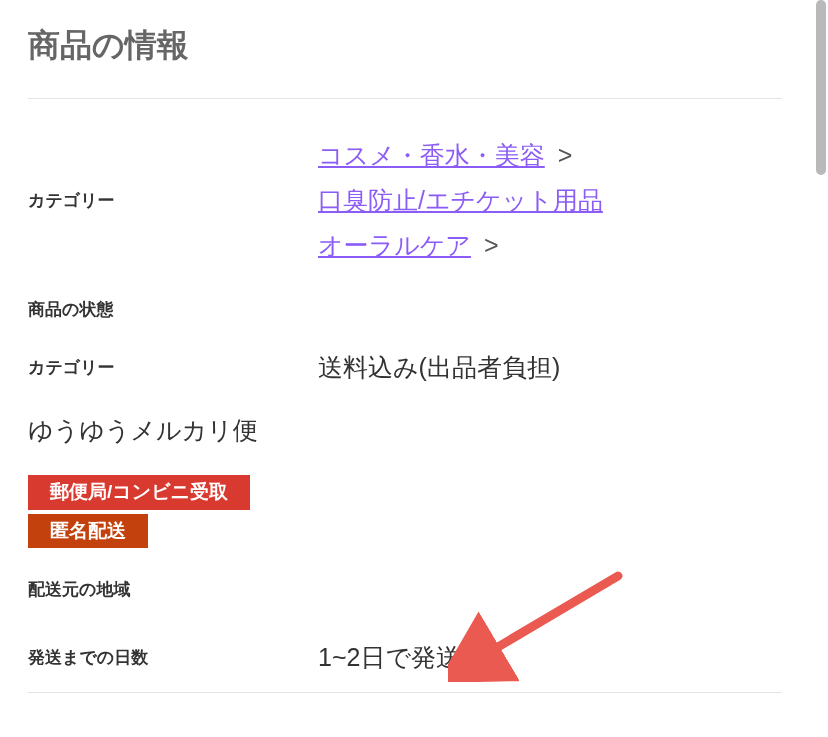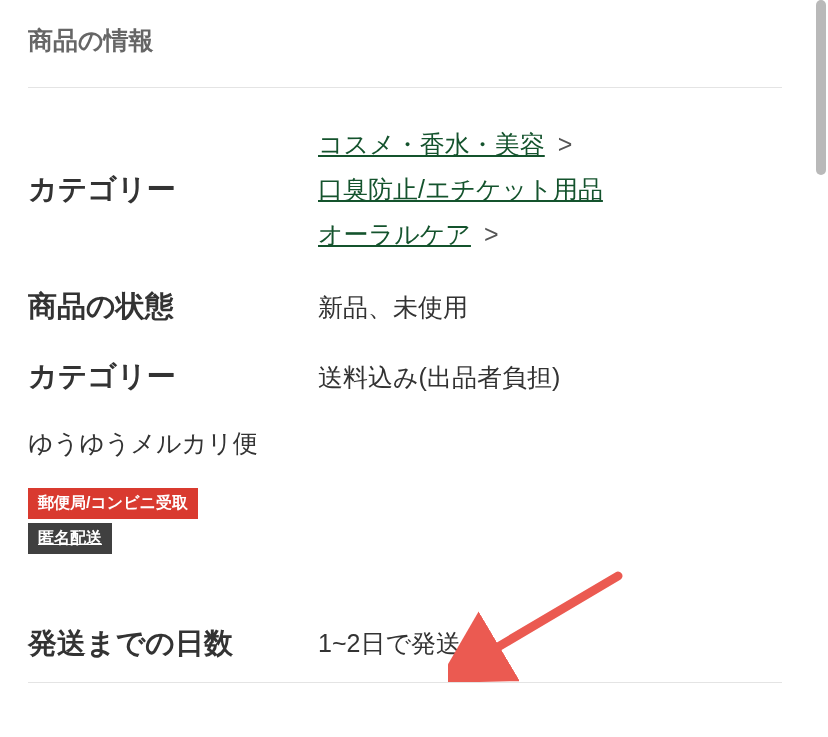--- a/index.html
+++ b/index.html
@@ -18,21 +18,21 @@
     .scrollbar {
       position: absolute;
       top: 0;
       right: 2px;
       width: 10px;
       height: 175px;
       background: #b9b9b9;
       border-radius: 5px;
     }
     h2.section-title {
-      font-size: 25px;
+      font-size: 32px;
       font-weight: 700;
       color: #666666;
       margin-bottom: 30px;
     }
     hr.divider {
       border: none;
       border-top: 1px solid #e4e4e4;
       margin: 0 0 34px 0;
     }
     hr.divider-bottom {
@@ -41,57 +41,57 @@
       margin-top: 18px;
     }
     .row {
       display: flex;
       align-items: center;
       margin-bottom: 30px;
     }
     .row.align-center { align-items: center; }
     .label {
       flex: 0 0 290px;
-      font-size: 29px;
+      font-size: 17px;
       font-weight: 700;
       color: #333333;
     }
     .value {
       flex: 1;
       font-size: 25px;
       color: #333333;
       font-weight: 400;
     }
     .breadcrumb-line { line-height: 1.8; }
     a.crumb {
-      color: #14532d;
+      color: #8b5cf6;
       text-decoration: underline;
       font-size: 25px;
     }
     .sep {
       color: #555;
       font-size: 25px;
       margin: 0 4px 0 6px;
     }
     .ship-method-name {
       display: block;
       margin-bottom: 24px;
     }
     .badge {
       display: inline-block;
-      font-size: 16px;
+      font-size: 19px;
       font-weight: 700;
       color: #fff;
-      padding: 5px 10px;
+      padding: 5px 22px;
       margin-right: 6px;
       margin-top: 4px;
       line-height: 1.3;
     }
     .badge-red { background: #d93a2f; }
-    .badge-gray { background: #404040; text-decoration: underline; }
+    .badge-gray { background: #c2410c; }
     .arrow {
       position: absolute;
       left: 448px;
       top: 562px;
       pointer-events: none;
     }
   </style>
 </head>
 <body>
 
@@ -113,37 +113,37 @@
       </div>
       <div class="breadcrumb-line">
         <a href="#" class="crumb">オーラルケア</a>
         <span class="sep">&gt;</span>
       </div>
     </div>
   </div>
 
   <div class="row">
     <div class="label">商品の状態</div>
-    <div class="value">新品、未使用</div>
   </div>
 
   <div class="row">
     <div class="label">カテゴリー</div>
     <div class="value">送料込み(出品者負担)</div>
   </div>
 
   <div class="row align-center">
     <div class="value">
       <span class="ship-method-name">ゆうゆうメルカリ便</span>
       <span class="badge badge-red">郵便局/コンビニ受取</span><br>
       <span class="badge badge-gray">匿名配送</span>
     </div>
   </div>
 
   <div class="row">
+    <div class="label">配送元の地域</div>
   </div>
 
   <div class="row" style="margin-bottom:8px;margin-top:40px;">
     <div class="label">発送までの日数</div>
     <div class="value">1~2日で発送</div>
   </div>
 
   <hr class="divider-bottom">
 
 </div>

